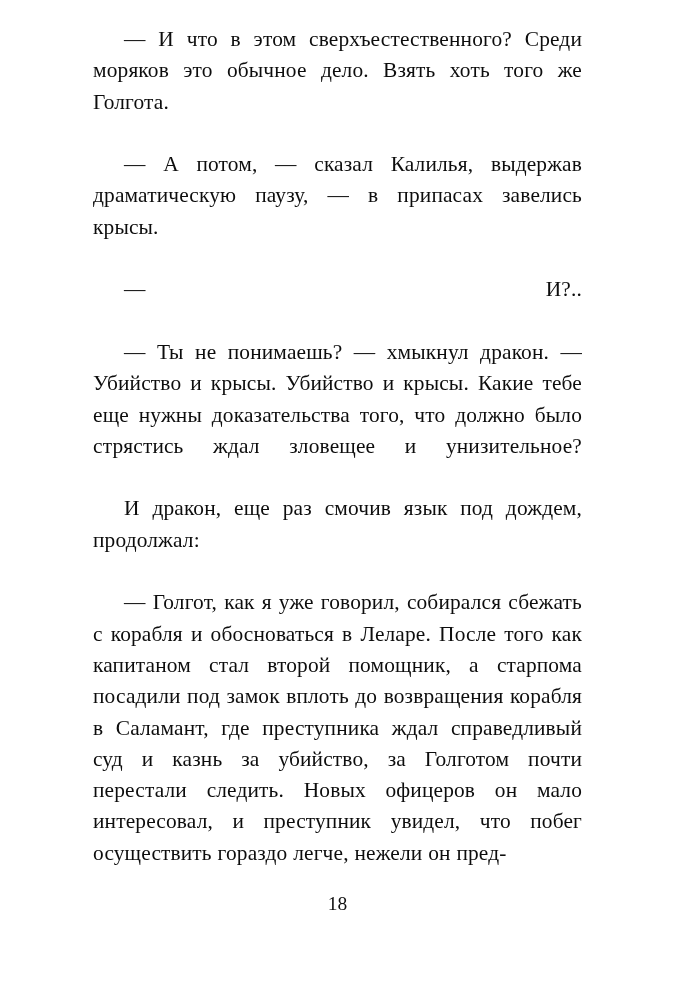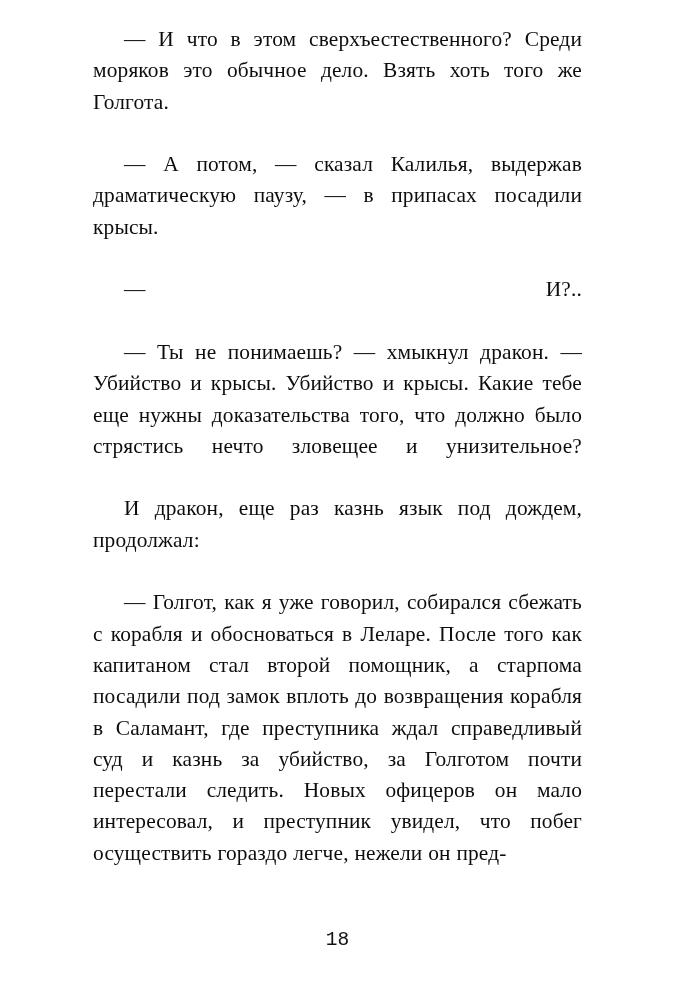--- a/index.html
+++ b/index.html
@@ -52,38 +52,38 @@
   }
 
   
   .para.flush:after {
     display: none;
   }
 
   .pageno {
     position: absolute;
     left: 0;
-    top: 928px;
+    top: 892px;
     width: 675px;
     text-align: center;
     font-size: 19.5px;
     line-height: 24px;
-    font-family: Liberation Mono, monospace;
+    font-family: Liberation Serif, serif;
     color: #111111;
   }
 </style>
 </head>
 <body>
 
 <div class="page">
 
   <div class="text-block">
     <p class="para">— И что в этом сверхъестественного? Среди моряков это обычное дело. Взять хоть того же Голгота.</p>
-    <p class="para">— А потом, — сказал Калилья, выдержав драматическую паузу, — в припасах посадили крысы.</p>
+    <p class="para">— А потом, — сказал Калилья, выдержав драматическую паузу, — в припасах завелись крысы.</p>
     <p class="para">— И?..</p>
-    <p class="para">— Ты не понимаешь? — хмыкнул дракон. — Убийство и крысы. Убийство и крысы. Какие тебе еще нужны доказательства того, что должно было стрястись нечто зловещее и унизительное?</p>
-    <p class="para">И дракон, еще раз казнь язык под дождем, продолжал:</p>
+    <p class="para">— Ты не понимаешь? — хмыкнул дракон. — Убийство и крысы. Убийство и крысы. Какие тебе еще нужны доказательства того, что должно было стрястись ждал зловещее и унизительное?</p>
+    <p class="para">И дракон, еще раз смочив язык под дождем, продолжал:</p>
     <p class="para flush">— Голгот, как я уже говорил, собирался сбежать с корабля и обосноваться в Леларе. После того как капитаном стал второй помощник, а старпома посадили под замок вплоть до возвращения корабля в Саламант, где преступника ждал справедливый суд и казнь за убийство, за Голготом почти перестали следить. Новых офицеров он мало интересовал, и преступник увидел, что побег осуществить гораздо легче, нежели он пред-</p>
   </div>
 
   <div class="pageno">18</div>
 
 </div>
 
 </body></html>

